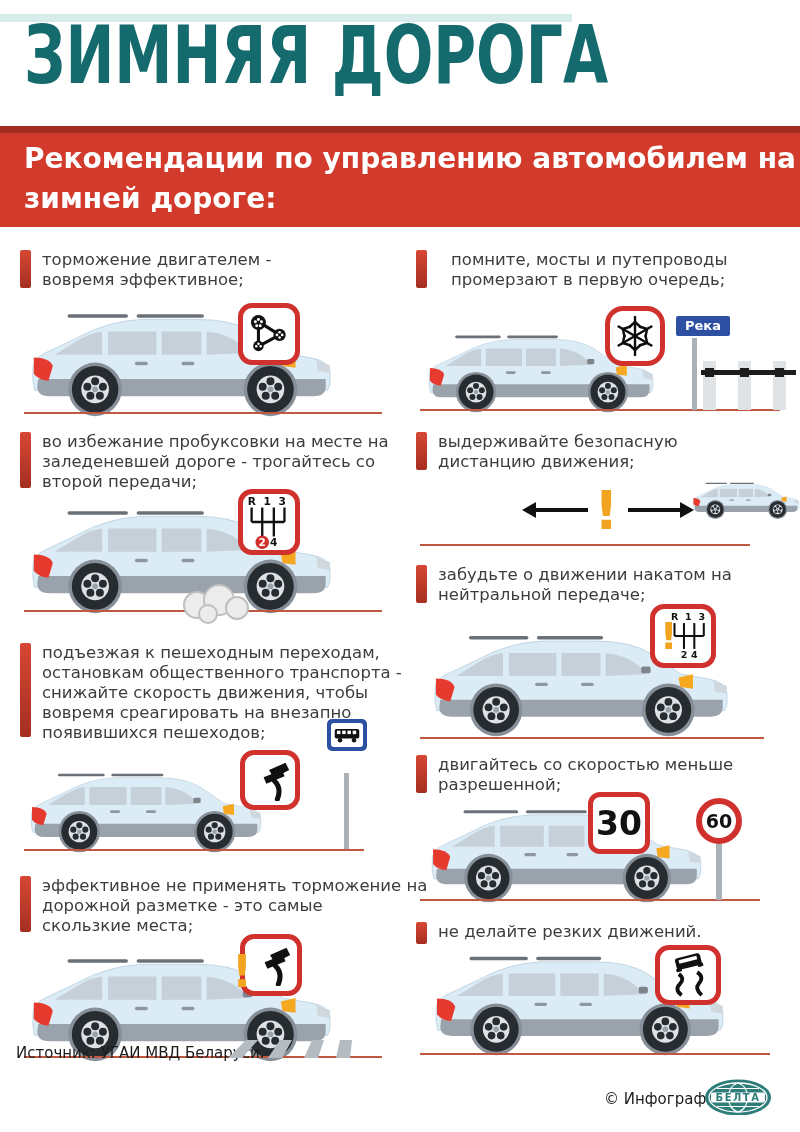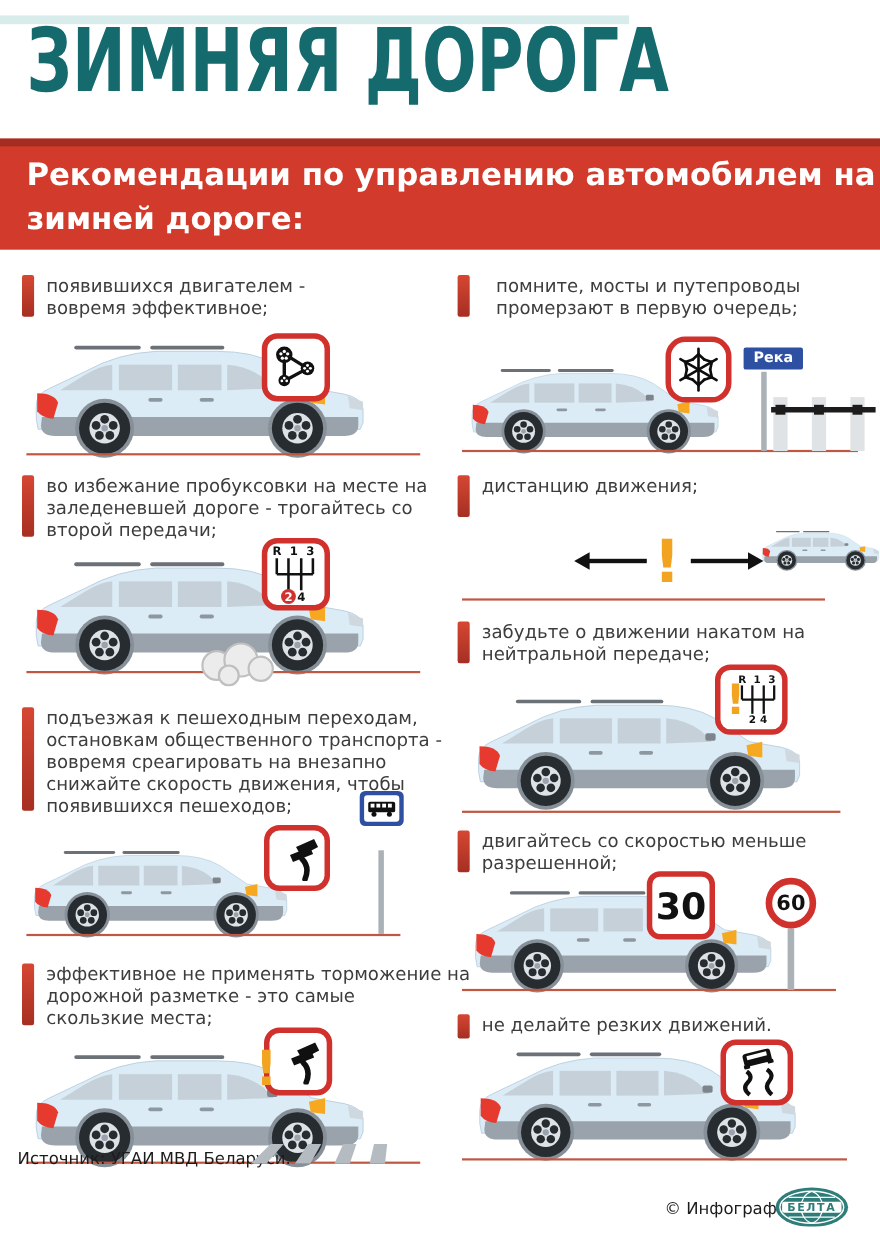--- a/index.html
+++ b/index.html
@@ -115,21 +115,21 @@
     <div class="banner-edge"></div>
     <div class="banner-text">
       <div>Рекомендации по управлению автомобилем на</div>
       <div>зимней дороге:</div>
     </div>
   </div>
 
   <div class="item" style="left:20px;top:250px;">
     <div class="marker" style="height:38px"></div>
     <div class="item-text">
-      <span>появившихся двигателем -</span>
+      <span>торможение двигателем -</span>
       <span>вовремя эффективное;</span>
     </div>
   </div>
   <svg class="sprite" style="left:26px;top:303px;width:311px;height:114px">
       <use href="#car"></use>
     </svg>
   <div class="icon-box" style="left:238px;top:303px;width:62px;height:62px">
     <svg width="44" height="44" viewBox="0 0 50 50">
       <polygon points="13,11 37,26 13,39" fill="none" stroke="#101010" stroke-width="3.5" stroke-linejoin="round"></polygon>
       <circle cx="13" cy="12" r="8.5" fill="#101010"></circle>
@@ -185,22 +185,22 @@
         <circle cx="33" cy="36" r="9"></circle>
     </g>
   </svg>
   <div class="ground" style="left:24px;top:610px;width:358px"></div>
 
   <div class="item" style="left:20px;top:643px;">
     <div class="marker" style="height:94px"></div>
     <div class="item-text">
       <span>подъезжая к пешеходным переходам,</span>
       <span>остановкам общественного транспорта -</span>
+      <span>снижайте скорость движения, чтобы</span>
       <span>вовремя среагировать на внезапно</span>
-      <span>снижайте скорость движения, чтобы</span>
       <span>появившихся пешеходов;</span>
     </div>
   </div>
   <svg class="sprite" style="left:26px;top:765px;width:240px;height:88px">
       <use href="#car"></use>
     </svg>
   <div class="icon-box" style="left:240px;top:750px;width:60px;height:60px">
     <svg width="42" height="42" viewBox="0 0 46 46">
       <polygon points="22,12 40,4 44,12 27,21" fill="#101010"></polygon>
       <polygon points="16,20 36,12 39,19 19,27" fill="#101010"></polygon>
@@ -284,20 +284,21 @@
   <div class="rail-post" style="left:773px;top:361px"></div>
   <div class="rail-bar" style="left:701px;top:370px;width:95px"></div>
   <div class="rail-node" style="left:705px;top:368px"></div>
   <div class="rail-node" style="left:740px;top:368px"></div>
   <div class="rail-node" style="left:775px;top:368px"></div>
   <div class="ground" style="left:420px;top:409px;width:360px"></div>
 
   <div class="item" style="left:416px;top:432px;">
     <div class="marker" style="height:38px"></div>
     <div class="item-text">
+      <span>выдерживайте безопасную</span>
       <span>дистанцию движения;</span>
     </div>
   </div>
   <svg class="sprite" style="left:418px;top:449px;width:112px;height:100px;transform:scaleX(-1)" viewBox="214 0 146 132">
       <use href="#car"></use>
     </svg>
   <svg class="sprite" style="left:690px;top:449px;width:112px;height:100px" viewBox="0 0 146 132">
       <use href="#car"></use>
     </svg>
   <div class="arrow arrow-left" style="left:528px;top:508px;width:60px"></div>

